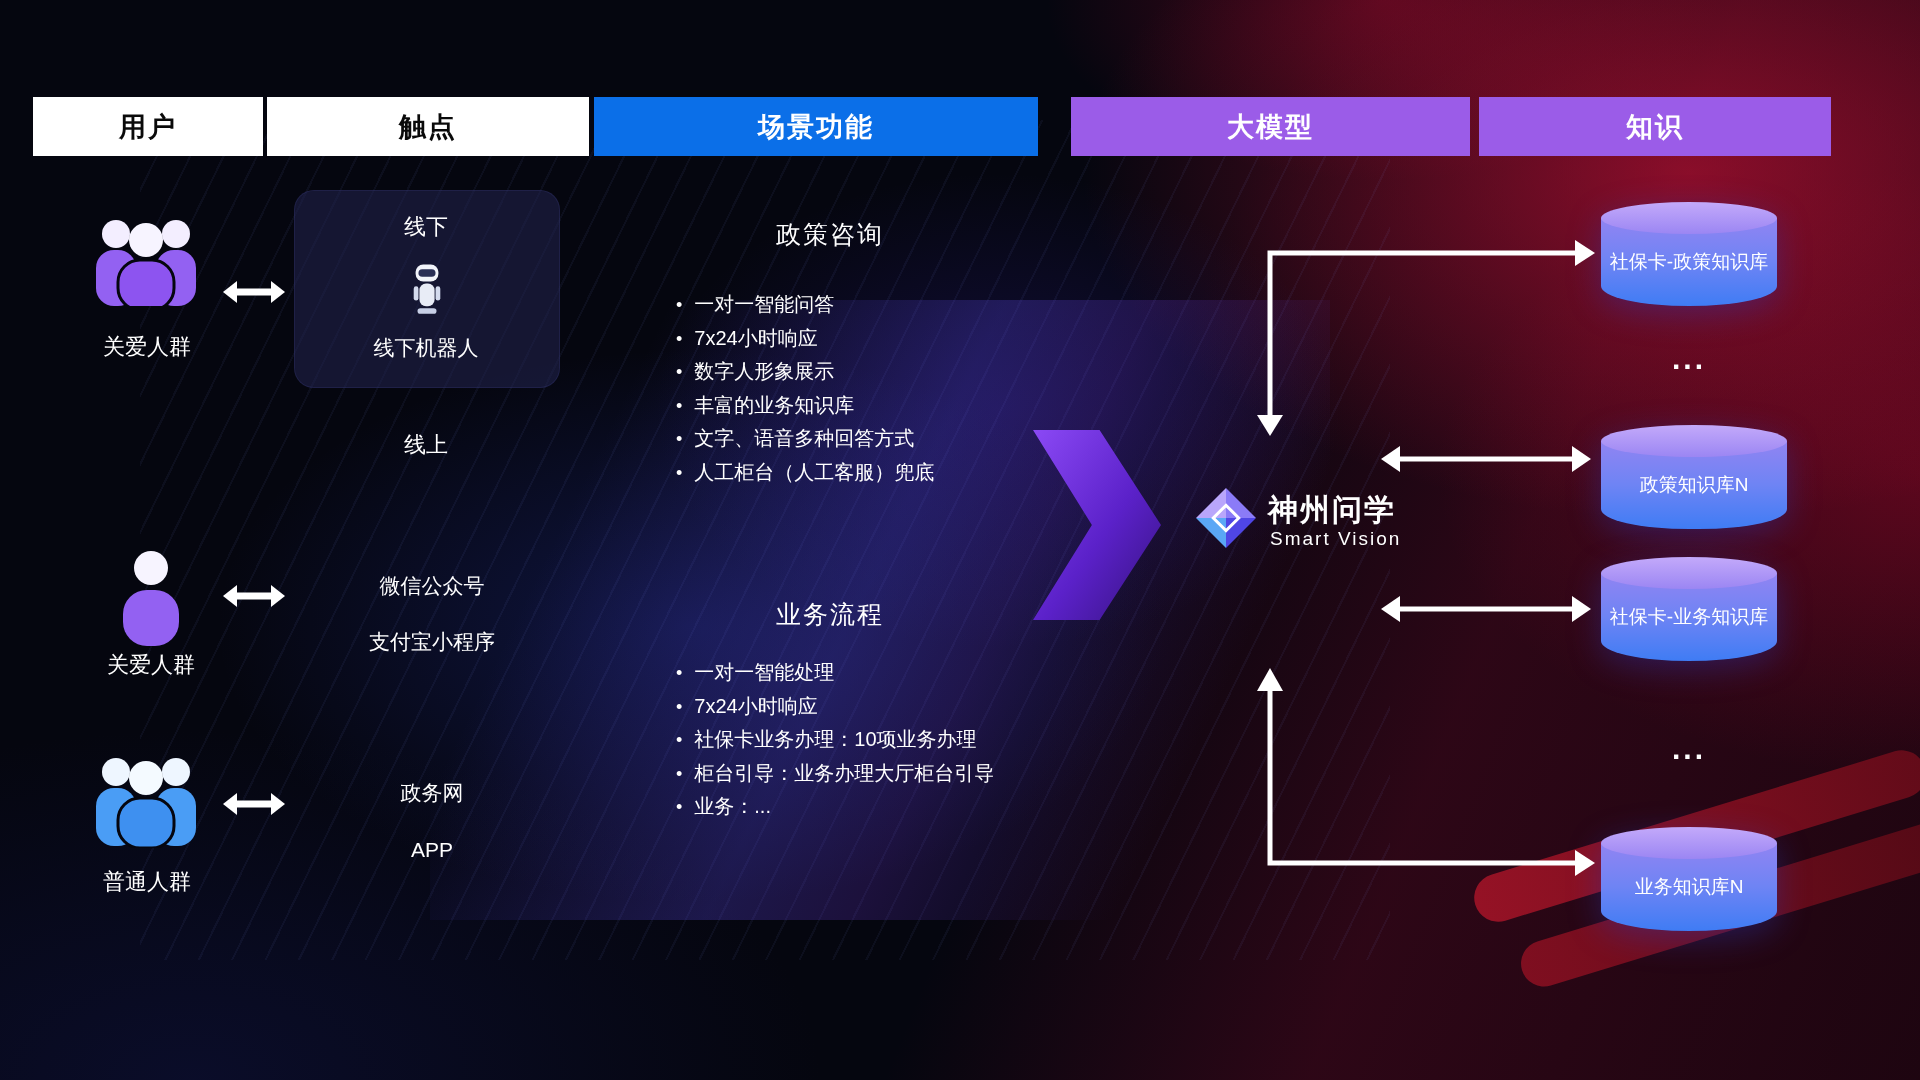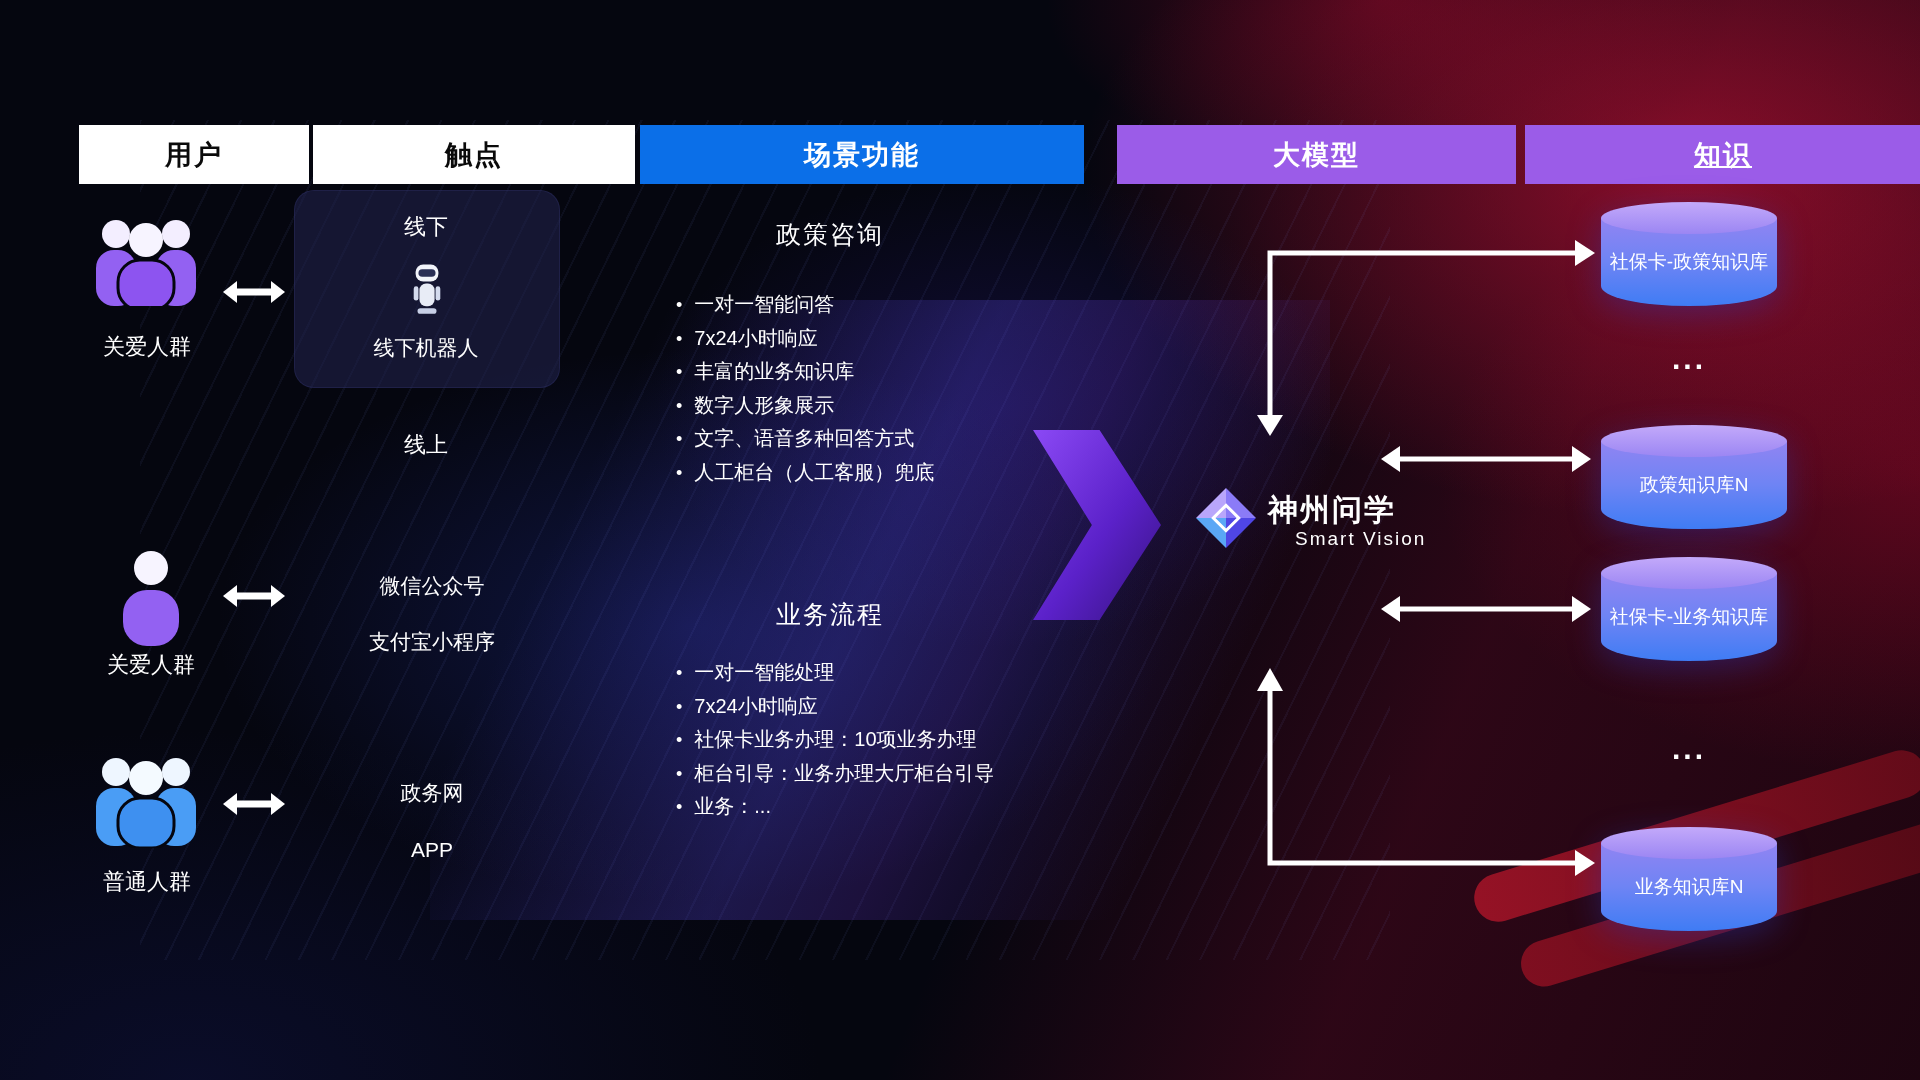--- a/index.html
+++ b/index.html
@@ -34,32 +34,32 @@
     position:absolute; left:430px; top:300px; width:900px; height:620px;
     background:linear-gradient(116deg, transparent 20%, rgba(90,70,230,.28) 48%, rgba(120,60,240,.20) 60%, transparent 82%);
     pointer-events:none;
   }
   .red-band { position:absolute; border-radius:40px; transform:rotate(-17deg); opacity:.85; }
   .red-band.b1 { left:1465px; top:812px; width:470px; height:48px; background:linear-gradient(90deg,#a81428,#6e0c1a); }
   .red-band.b2 { left:1512px; top:880px; width:460px; height:46px; background:linear-gradient(90deg,#8e1022,#5c0a16); }
 
   
   .col-header {
-    position:absolute; top:125px; height:59px;
+    position:absolute; top:97px; height:59px;
     display:flex; align-items:center; justify-content:center;
-    font-size:27px; font-weight:bold; letter-spacing:2px;margin-left:46px;
+    font-size:27px; font-weight:bold; letter-spacing:2px;
   }
   .col-header.white { background:#ffffff; color:#0a0a0a; }
   .col-header.blue  { background:#0b6fe8; color:#ffffff; }
   .col-header.purple{ background:#9b5ce8; color:#ffffff; }
   .h1 { left:33px;   width:230px; }
   .h2 { left:267px;  width:322px; }
   .h3 { left:594px;  width:444px; }
   .h4 { left:1071px; width:399px; }
-  .h5 { left:1479px; width:396px;text-decoration:underline; }
+  .h5 { left:1479px; width:352px; }
 
   
   .user-icon { position:absolute; }
   .user-label { position:absolute; width:200px; text-align:center; font-size:22px; color:#fff; }
   .exch { position:absolute; width:64px; height:28px; }
 
   
   .tp-card {
     position:absolute; left:294px; top:190px; width:264px; height:196px;
     background:rgba(34,36,80,.55); border:1px solid rgba(120,130,255,.10);
@@ -79,21 +79,21 @@
   .big-arrow {
     position:absolute; left:1033px; top:430px; width:128px; height:190px;
     background:linear-gradient(125deg,#8b49f5 0%,#5b21c9 55%,#35127e 100%);
     clip-path:polygon(0 0, 52% 0, 100% 50%, 52% 100%, 0 100%, 46% 50%);
     filter:drop-shadow(0 0 22px rgba(120,60,245,.45));
   }
 
   
   .logo-diamond { position:absolute; left:1194px; top:486px; width:64px; height:64px; }
   .logo-name { position:absolute; left:1268px; top:490px; font-size:30px; font-weight:bold; letter-spacing:2px; color:#fff; }
-  .logo-sub  { position:absolute; left:1270px; top:528px; font-size:19px; letter-spacing:2px; color:#fff;margin-left:25px; }
+  .logo-sub  { position:absolute; left:1270px; top:528px; font-size:19px; letter-spacing:2px; color:#fff; }
 
   
   .db { position:absolute; left:1601px; width:176px; height:104px; filter:drop-shadow(0 8px 16px rgba(40,60,200,.35)); }
   .db-body {
     position:absolute; left:0; right:0; top:16px; bottom:0;
     background:linear-gradient(180deg,#9184f2 0%, #6e84f4 50%, #3f7cf4 100%);
     border-radius:0 0 88px 88px / 0 0 20px 20px;
   }
   .db-top {
     position:absolute; left:0; right:0; top:0; height:32px;
@@ -199,22 +199,22 @@
   <div class="tp-text" style="top:430px;">线上</div>
   <div class="tp-item" style="top:572px;">微信公众号</div>
   <div class="tp-item" style="top:628px;">支付宝小程序</div>
   <div class="tp-item" style="top:779px;">政务网</div>
   <div class="tp-item" style="top:838px;">APP</div>
 
   <div class="scn-title" style="top:218px;">政策咨询</div>
   <ul class="bullets" style="top:288px;">
     <li>一对一智能问答</li>
     <li>7x24小时响应</li>
+    <li>数字人形象展示</li>
     <li>丰富的业务知识库</li>
-    <li>数字人形象展示</li>
     <li>文字、语音多种回答方式</li>
     <li>人工柜台（人工客服）兜底</li>
   </ul>
 
   <div class="scn-title" style="top:598px;">业务流程</div>
   <ul class="bullets" style="top:656px;">
     <li>一对一智能处理</li>
     <li>7x24小时响应</li>
     <li>社保卡业务办理：10项业务办理</li>
     <li>柜台引导：业务办理大厅柜台引导</li>

